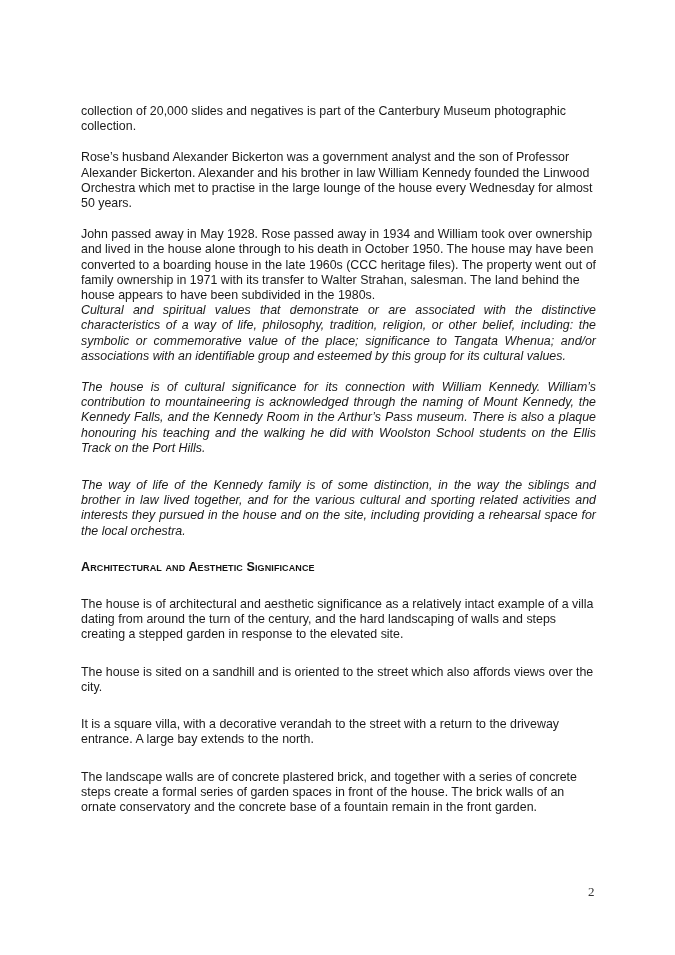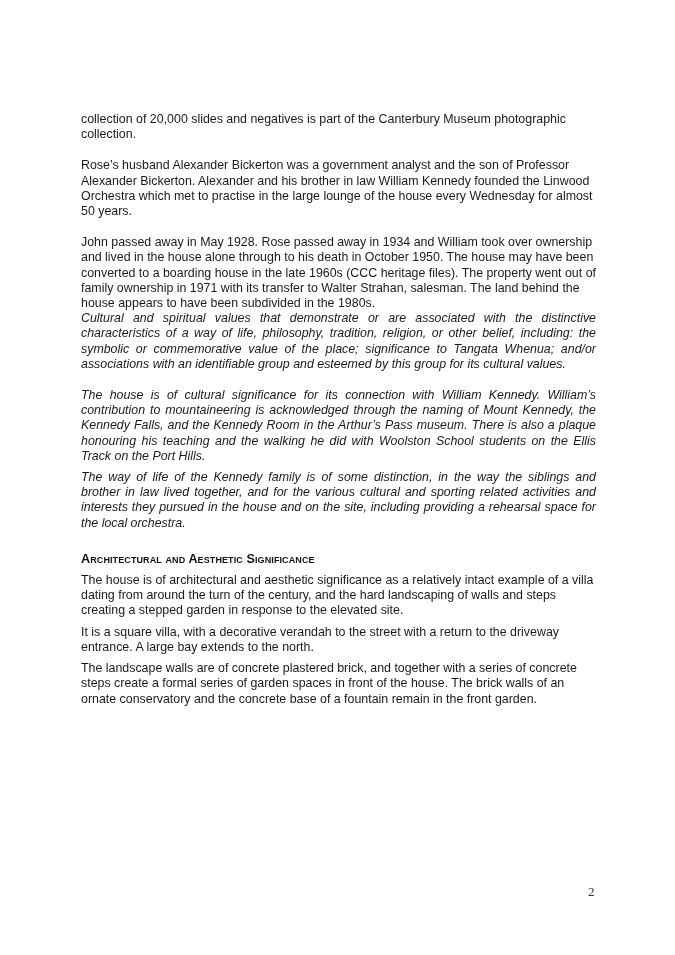--- a/index.html
+++ b/index.html
@@ -1,25 +1,25 @@
 <!DOCTYPE html>
 <html><head>
 <meta charset="utf-8">
 <style>
   html, body { margin: 0; padding: 0; background: #ffffff; }
   body { width: 675px; height: 955px; position: relative; overflow: hidden; }
   .page {
-    position: absolute; left: 81px; top: 112px; width: 515px;
+    position: absolute; left: 81px; top: 104px; width: 515px;
     font-family: "Liberation Sans", sans-serif;
     font-size: 12.4px; line-height: 15.2px; color: #1a1a1a;
   }
   .p { margin: 0; }
   .p.justify { text-align: justify; font-style: italic; }
   .gap-lg { margin-top: 16px; }
-  .gap-md { margin-top: 6px; }
+  .gap-md { margin-top: 22px; }
   .heading {
     margin: 21px 0 3px 0; font-weight: bold; font-size: 12.6px;
     font-variant: small-caps; letter-spacing: 0.1px; color: #111;
   }
   .intro { font-style: italic; margin: 0; }
   .page-number {
     position: absolute; left: 588px; top: 884px;
     font-family: "Liberation Serif", serif; font-size: 13px; color: #333;
   }
 </style>
@@ -30,17 +30,18 @@
   <p class="p">collection of 20,000 slides and negatives is part of the Canterbury Museum photographic collection.</p>
   <p class="p gap-lg">Rose’s husband Alexander Bickerton was a government analyst and the son of Professor Alexander Bickerton. Alexander and his brother in law William Kennedy founded the Linwood Orchestra which met to practise in the large lounge of the house every Wednesday for almost 50 years.</p>
   <p class="p gap-lg">John passed away in May 1928.  Rose passed away in 1934 and William took over ownership and lived in the house alone through to his death in October 1950.  The house may have been converted to a boarding house in the late 1960s (CCC heritage files). The property went out of family ownership in 1971 with its transfer to Walter Strahan, salesman.  The land behind the house appears to have been subdivided in the 1980s.</p>
 
   <p class="intro justify p">Cultural and spiritual values that demonstrate or are associated with the distinctive characteristics of a way of life, philosophy, tradition, religion, or other belief, including: the symbolic or commemorative value of the place; significance to Tangata Whenua; and/or associations with an identifiable group and esteemed by this group for its cultural values.</p>
   <p class="p justify gap-lg">The house is of cultural significance for its connection with William Kennedy.  William’s contribution to mountaineering is acknowledged through the naming of Mount Kennedy, the Kennedy Falls, and the Kennedy Room in the Arthur’s Pass museum. There is also a plaque honouring his teaching and the walking he did with Woolston School students on the Ellis Track on the Port Hills.</p>
   <p class="p justify gap-md">The way of life of the Kennedy family is of some distinction, in the way the siblings and brother in law lived together, and for the various cultural and sporting related activities and interests they pursued in the house and on the site, including providing a rehearsal space for the local orchestra.</p>
 
   <h2 class="heading">Architectural and Aesthetic Significance</h2>
   <p class="p gap-md">The house is of architectural and aesthetic significance as a relatively intact example of a villa dating from around the turn of the century, and the hard landscaping of walls and steps creating a stepped garden in response to the elevated site.</p>
+  <p class="p gap-md">The house is sited on a sandhill and is oriented to the street which also affords views over the city.</p>
   <p class="p gap-md">It is a square villa, with a decorative verandah to the street with a return to the driveway entrance.  A large bay extends to the north.</p>
   <p class="p gap-md">The landscape walls are of concrete plastered brick, and together with a series of concrete steps create a formal series of garden spaces in front of the house.  The brick walls of an ornate conservatory and the concrete base of a fountain remain in the front garden.</p>
 </div>
 
 <div class="page-number">2</div>
 
 </body></html>

